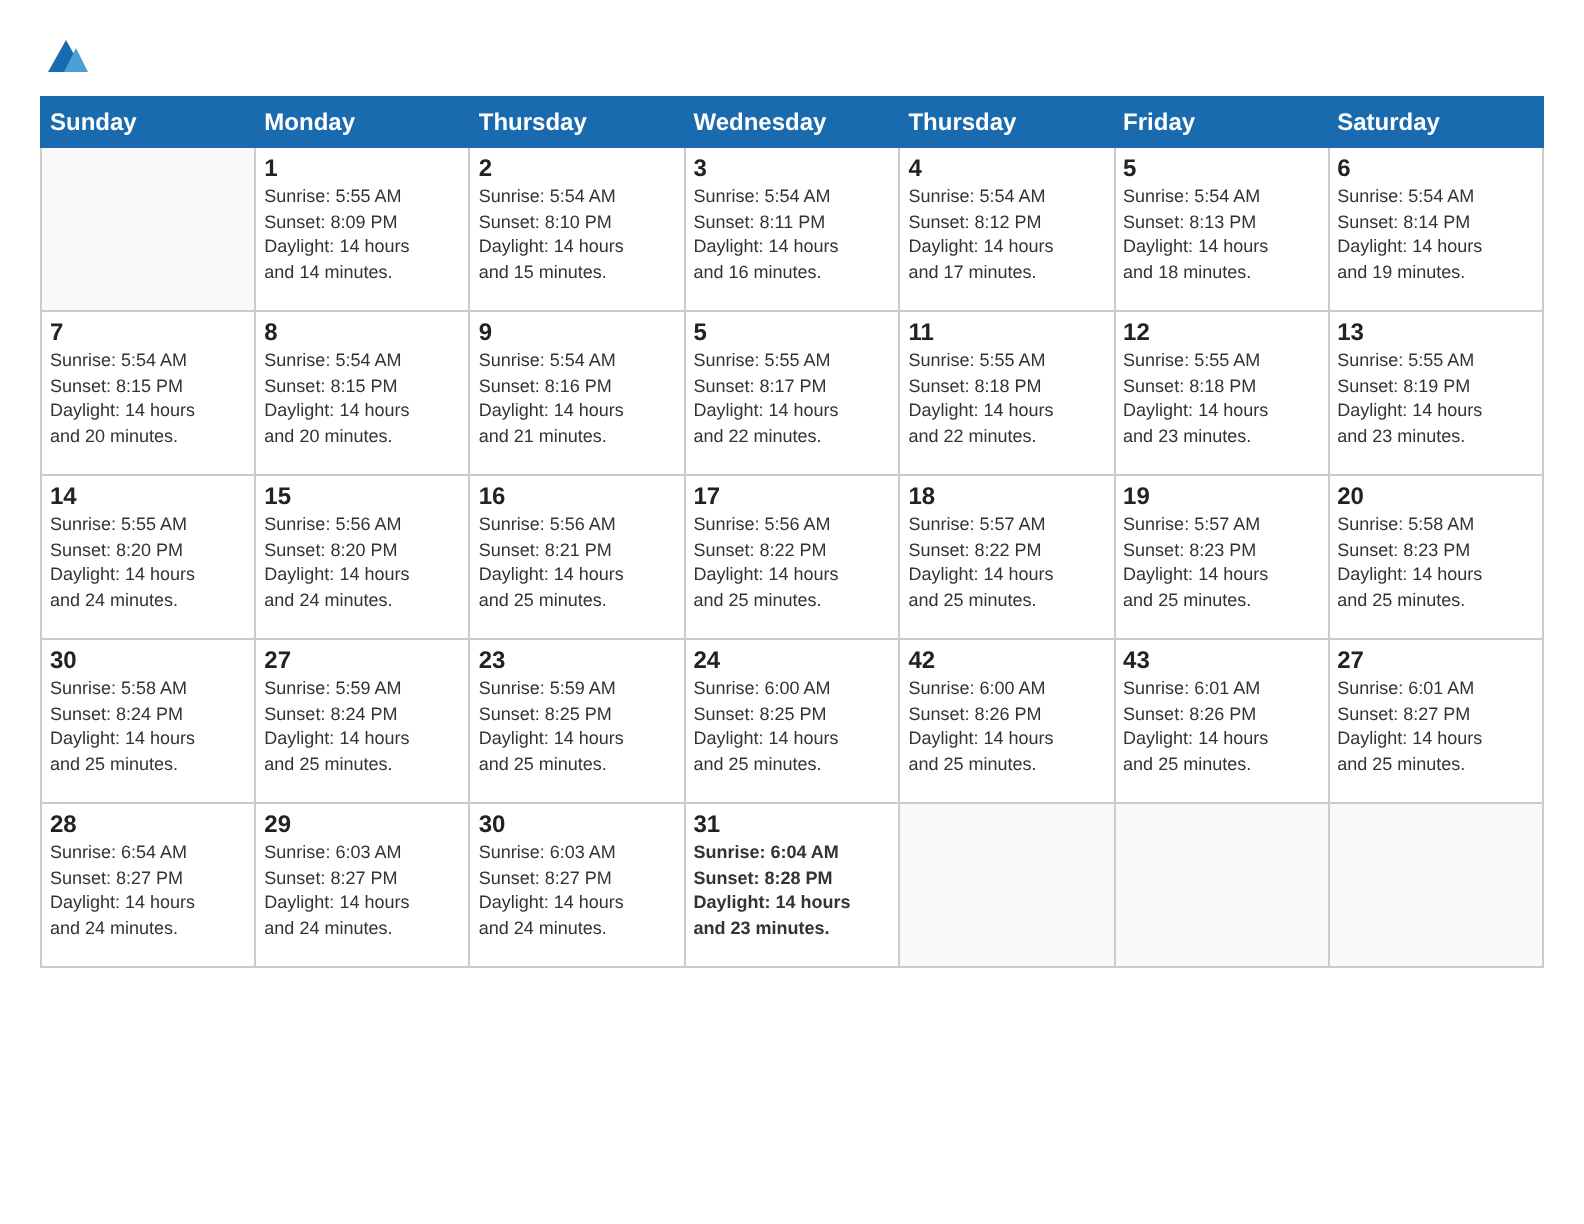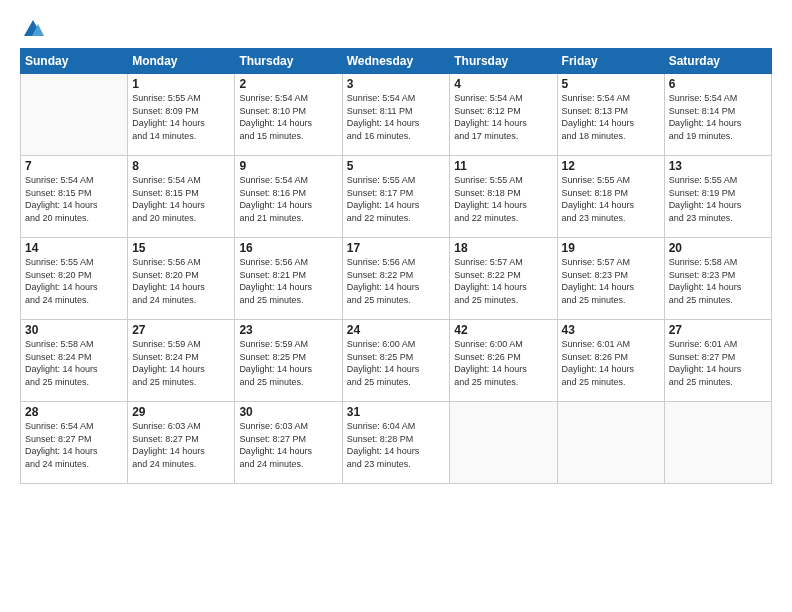--- a/index.html
+++ b/index.html
@@ -348,21 +348,21 @@
           </td>
           <td>
             <div class="day-number">30</div>
             <div class="day-info" style="white-space: pre-line;">Sunrise: 6:03 AM
 Sunset: 8:27 PM
 Daylight: 14 hours
 and 24 minutes.</div>
           </td>
           <td>
             <div class="day-number">31</div>
-            <div class="day-info" style="white-space: pre-line;">Sunrise: 6:04 AM
+            <div class="day-info" style="white-space: pre-line; font-weight: bold;">Sunrise: 6:04 AM
 Sunset: 8:28 PM
 Daylight: 14 hours
 and 23 minutes.</div>
           </td>
           <td class="empty"></td>
           <td class="empty"></td>
           <td class="empty"></td>
         </tr>
       </tbody>
   </table>

